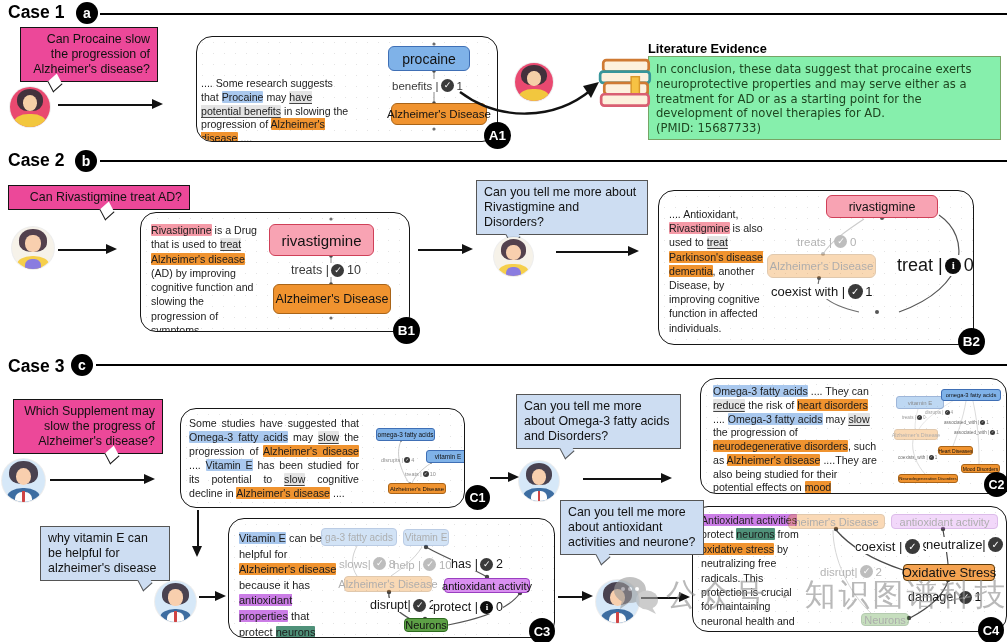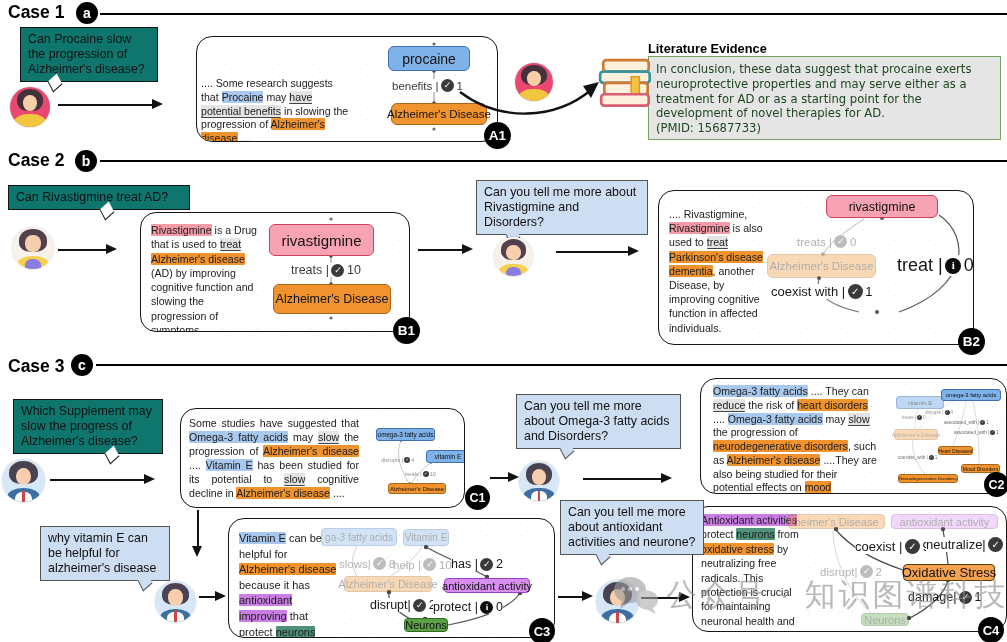--- a/index.html
+++ b/index.html
@@ -8,21 +8,21 @@
   .canvas{position:relative;width:1007px;height:642px;background:#fff;overflow:hidden;}
 
   
   .case-title{position:absolute;font-size:17.5px;font-weight:700;color:#000;}
   .case-badge{position:absolute;width:22px;height:22px;border-radius:50%;background:#000;color:#fff;
     display:flex;align-items:center;justify-content:center;font-size:14px;font-weight:700;z-index:6;}
   .rule{position:absolute;height:2.4px;background:#000;}
 
   
   .bubble{position:absolute;padding:4px 7px;font-size:12.4px;line-height:1.22;z-index:4;color:#111;}
-  .bubble.white{background:#0f766e;border:1.6px solid #141414;}
+  .bubble.white{background:#ec4899;border:1.6px solid #141414;text-align:right;}
   .bubble.blue{background:#cdddf2;border:1.3px solid #555;}
   .tail{position:absolute;bottom:-7.5px;width:12px;height:12px;transform:rotate(62deg) skewX(14deg);z-index:-1;}
   .white .tail{background:#fff;border-right:1.6px solid #141414;border-bottom:1.6px solid #141414;}
   .blue .tail{background:#cdddf2;border-right:1.3px solid #555;border-bottom:1.3px solid #555;}
 
   
   .avatar{position:absolute;border-radius:50%;overflow:hidden;z-index:4;box-shadow:0 0 0 1px rgba(0,0,0,.07);}
   .avatar .hair{position:absolute;top:5%;left:17%;width:66%;height:54%;border-radius:50% 50% 42% 42%;}
   .avatar .face{position:absolute;top:20%;left:32%;width:36%;height:40%;border-radius:48%;}
   .avatar .body{position:absolute;bottom:-14%;left:11%;width:78%;height:46%;border-radius:46% 46% 0 0;}
@@ -93,21 +93,21 @@
   .e-tiny .badge{width:6px;height:6px;font-size:4px;}
   .e-micro{font-size:4.6px;color:#9a9a9a;gap:1px;}
   .e-micro .badge{width:5px;height:5px;font-size:3.4px;}
   .edge-gray{color:#b3b3b3;}
   .edge-gray .badge{background:#bdbdbd;}
 
   .pgsvg{position:absolute;left:0;top:0;z-index:1;}
 
   
   .lit-head{position:absolute;font-size:12.8px;font-weight:700;color:#000;}
-  .lit-box{position:absolute;background:#e5e5e5;border:1.5px solid #77a465;padding:5px 7px;
+  .lit-box{position:absolute;background:#86efac;border:1.5px solid #77a465;padding:5px 7px;
     font-size:11.6px;line-height:1.28;color:#1e4620;font-family:"DejaVu Sans",sans-serif;}
 
   
   .watermark{position:absolute;z-index:40;display:flex;align-items:center;gap:6px;pointer-events:none;}
   .wm-text{font-size:31px;color:#8f8f8f;opacity:.62;letter-spacing:3px;white-space:nowrap;}
 </style>
 </head>
 <body>
 
 <div class="canvas">
@@ -229,21 +229,21 @@
   <div class="panel" style="left:658px;top:190px;width:316px;height:155px;">
     <svg class="pgsvg" width="316" height="155">
       <path d="M205,28 C190,38 172,50 164,63" stroke="#cccccc" stroke-width="1.1" fill="none"></path>
       <path d="M160,88 C156,101 166,113 200,121" stroke="#6e6e6e" stroke-width="1.1" fill="none"></path>
       <path d="M280,24 C312,46 310,96 240,121" stroke="#555555" stroke-width="1.2" fill="none"></path>
       <circle cx="223" cy="27" r="2" fill="#555"></circle>
         <circle cx="164" cy="63" r="2" fill="#bbb"></circle>
       <circle cx="160" cy="87" r="2" fill="#555"></circle>
         <circle cx="218" cy="121" r="2" fill="#555"></circle>
     </svg>
-    <div class="ptext" style="left:10px;top:16px;width:102px;line-height:1.34;"><span>.... Rivastigmine, </span><span class="hl-pink">Rivastigmine</span><span> is also used to </span><span class="ul-gray">treat</span><span> </span><span class="hl-orange">Parkinson's disease dementia</span><span>, another Disease, by improving cognitive function in affected individuals.</span></div>
+    <div class="ptext" style="left:10px;top:16px;width:102px;line-height:1.34;"><span>.... Antioxidant, </span><span class="hl-pink">Rivastigmine</span><span> is also used to </span><span class="ul-gray">treat</span><span> </span><span class="hl-orange">Parkinson's disease dementia</span><span>, another Disease, by improving cognitive function in affected individuals.</span></div>
     <div class="node n-pink" style="left:167px;top:4px;width:112px;height:23px;font-size:12.5px;">rivastigmine</div>
     <span class="edge e11 edge-gray" style="left:138px;top:44px;">
       <span>treats | </span>
         <span class="badge">✓</span>
         <span>0</span>
     </span>
     <div class="node n-orange faded" style="left:108px;top:63px;width:109px;height:24px;font-size:11.5px;">Alzheimer's Disease</div>
     <span class="edge e17" style="left:238px;top:64px;background:#fff;">
       <span>treat |</span>
         <span class="badge info">i</span>
@@ -384,21 +384,21 @@
       <path d="M193,28 C185,41 172,50 162,57" stroke="#d2d2d2" stroke-width="1" fill="none"></path>
       <path d="M197,28 C218,40 242,48 258,58" stroke="#555555" stroke-width="1.2" fill="none"></path>
       <path d="M160,73 C158,85 170,94 183,101" stroke="#555555" stroke-width="1.2" fill="none"></path>
       <path d="M291,74 C281,89 256,99 219,106" stroke="#555555" stroke-width="1.2" fill="none"></path>
       <circle cx="197" cy="28" r="2.2" fill="#444"></circle>
         <circle cx="258" cy="58" r="2.2" fill="#444"></circle>
       <circle cx="160" cy="73" r="2.2" fill="#444"></circle>
         <circle cx="291" cy="74" r="2.2" fill="#444"></circle>
       <circle cx="196" cy="100" r="2.2" fill="#444"></circle>
     </svg>
-    <div class="ptext" style="left:10px;top:12px;width:98px;line-height:1.42;font-size:11px;"><span class="hl-blue">Vitamin E</span><span> can be helpful for </span><span class="hl-orange">Alzheimer's disease</span><span> because it has </span><span class="hl-purple">antioxidant improving</span><span> that protect </span><span class="hl-teal">neurons</span></div>
+    <div class="ptext" style="left:10px;top:12px;width:98px;line-height:1.42;font-size:11px;"><span class="hl-blue">Vitamin E</span><span> can be helpful for </span><span class="hl-orange">Alzheimer's disease</span><span> because it has </span><span class="hl-purple">antioxidant properties</span><span> that protect </span><span class="hl-teal">neurons</span></div>
     <div class="node n-blue faded" style="left:92px;top:9px;width:76px;height:18px;font-size:10px;border-radius:4px;">ga-3 fatty acids</div>
     <div class="node n-blue faded" style="left:174px;top:10px;width:46px;height:17px;font-size:10px;border-radius:4px;">Vitamin E</div>
     <span class="edge e11 edge-gray" style="left:110px;top:38px;">
       <span>slows|</span>
         <span class="badge">✓</span>
         <span>8</span>
     </span>
     <span class="edge e11 edge-gray" style="left:164px;top:39px;">
       <span>help |</span>
         <span class="badge">✓</span>

